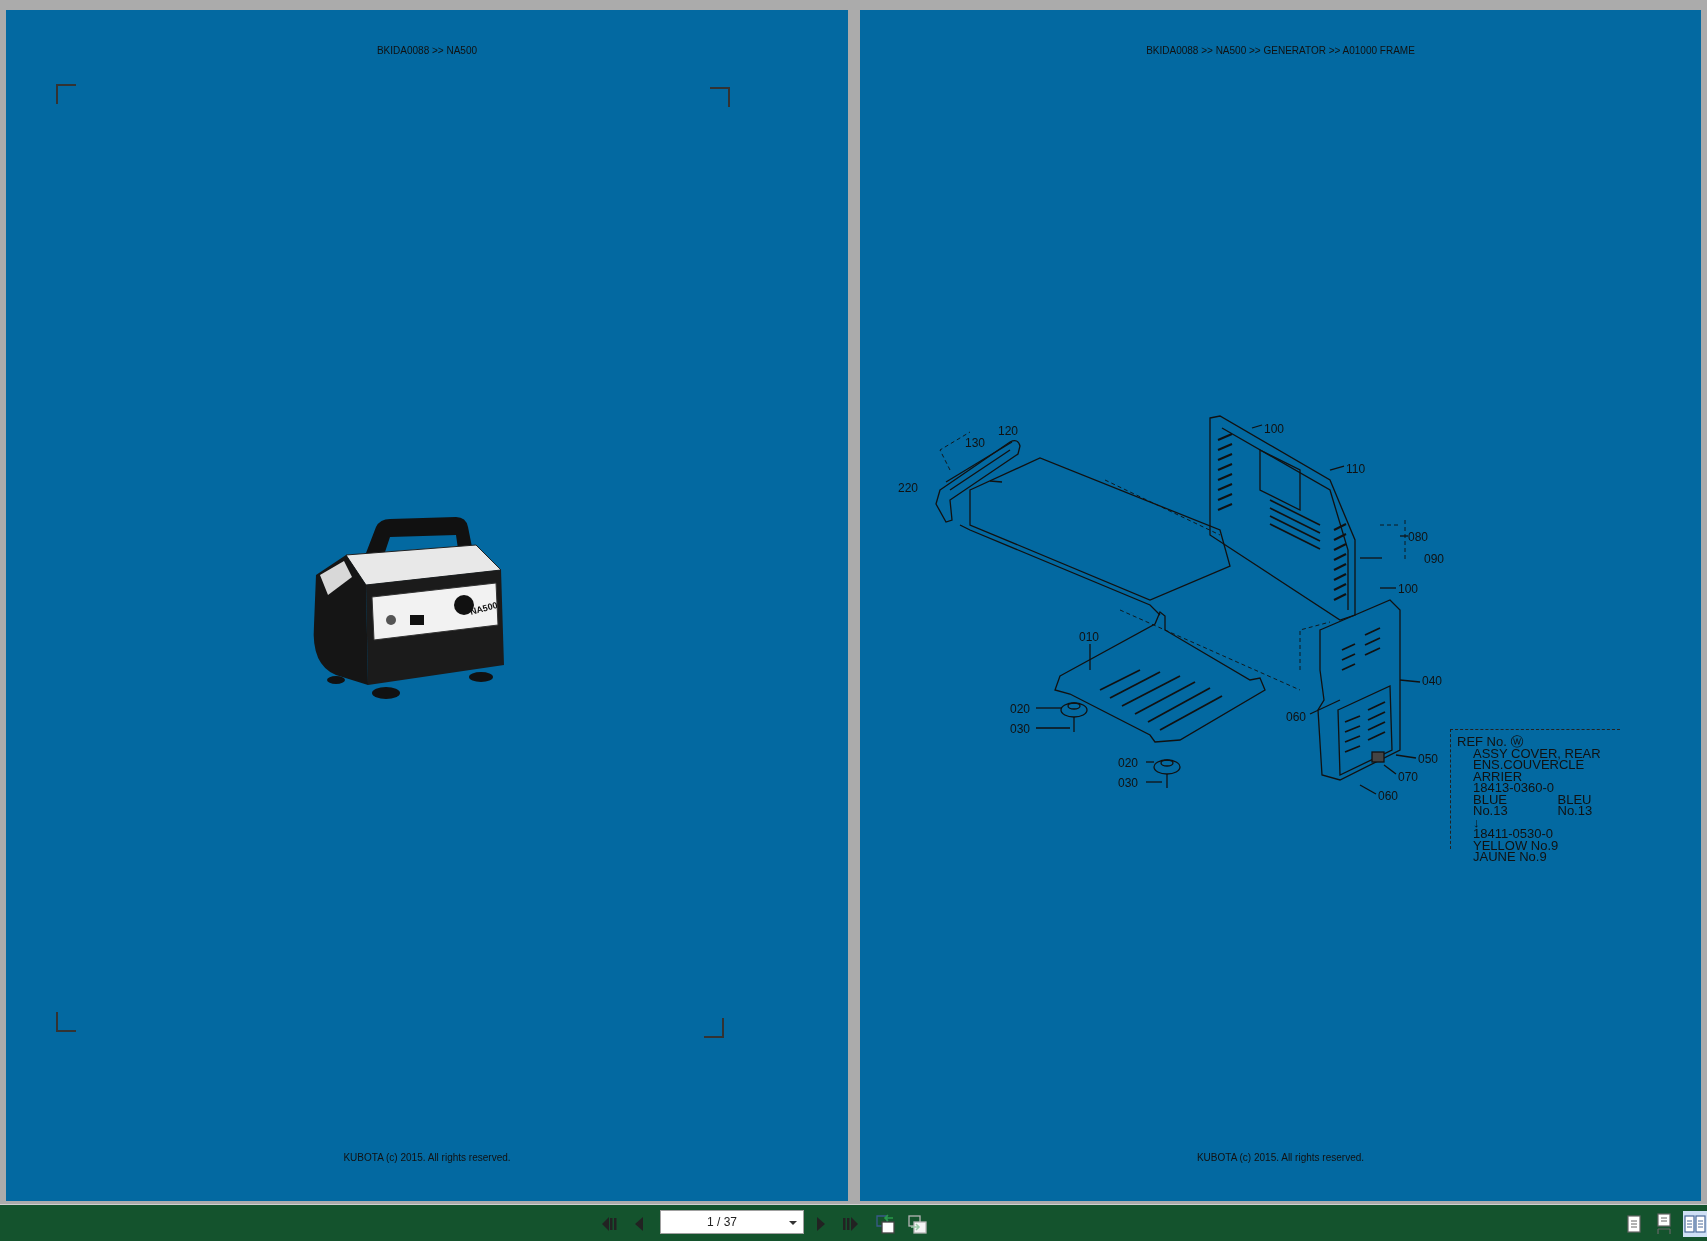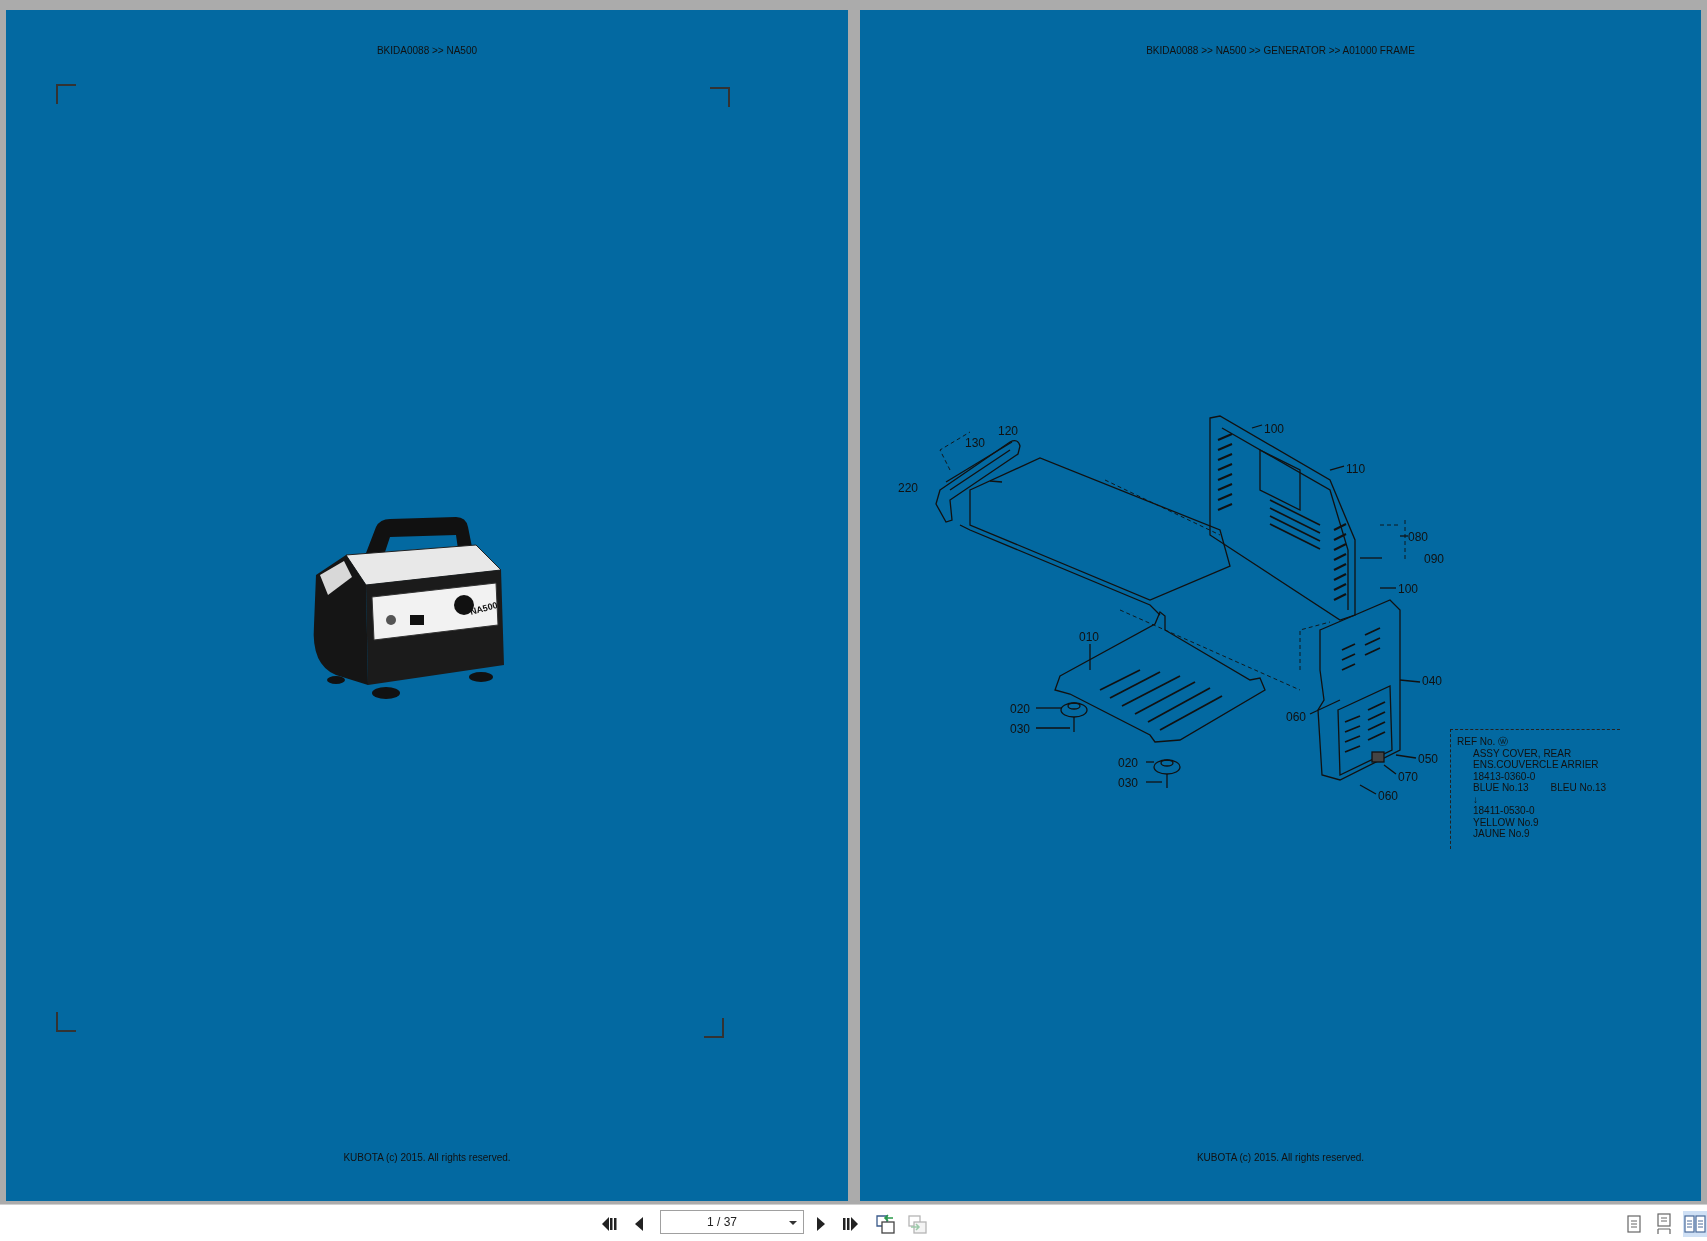--- a/index.html
+++ b/index.html
@@ -21,28 +21,28 @@
   .crop { position:absolute; width:18px; height:18px; }
   .crop.tl { border-left:2px solid #333; border-top:2px solid #333; }
   .crop.tr { border-right:2px solid #333; border-top:2px solid #333; }
   .crop.bl { border-left:2px solid #333; border-bottom:2px solid #333; }
   .crop.br { border-right:2px solid #333; border-bottom:2px solid #333; }
   .photo { position:absolute; left:300px; top:505px; width:230px; height:225px; }
   .callout { position:absolute; font-size:12px; color:#111; font-family:"Liberation Sans", sans-serif; }
   .refbox {
     position:absolute; left:590px; top:719px; width:170px; height:120px;
     border-top:1.5px dashed #222; border-left:1.5px dashed #222;
-    font-size:10px; line-height:11.5px; color:#111; padding:6px 0 0 6px; box-sizing:border-box;
+    font-size:13px; line-height:11.5px; color:#111; padding:6px 0 0 6px; box-sizing:border-box;
   }
   .refbox .indent { padding-left:16px; }
   .refbox .row2 { display:flex; gap:22px; }
 
   .toolbar {
     position:absolute; left:0; top:1204px; width:1707px; height:37px;
-    background:#ffffff; border-top:1px solid #d0d0d0;
+    background:#14532d; border-top:1px solid #d0d0d0;
   }
   .tb-btn { position:absolute; top:8px; width:22px; height:22px; display:flex; align-items:center; justify-content:center; cursor:pointer; }
   .page-select {
     position:absolute; left:660px; top:5px; width:144px; height:24px;
     background:#fff; border:1px solid #a0a0a0; box-sizing:border-box;
     font-size:12px; color:#222;
   }
   .page-select .val { position:absolute; left:0; right:20px; top:4px; text-align:center; }
   .page-select .arrow { position:absolute; right:6px; top:10px; width:0; height:0; border-left:4px solid transparent; border-right:4px solid transparent; border-top:4px solid #333; }
   .view-btn { position:absolute; top:6px; width:24px; height:26px; display:flex; align-items:center; justify-content:center; }

